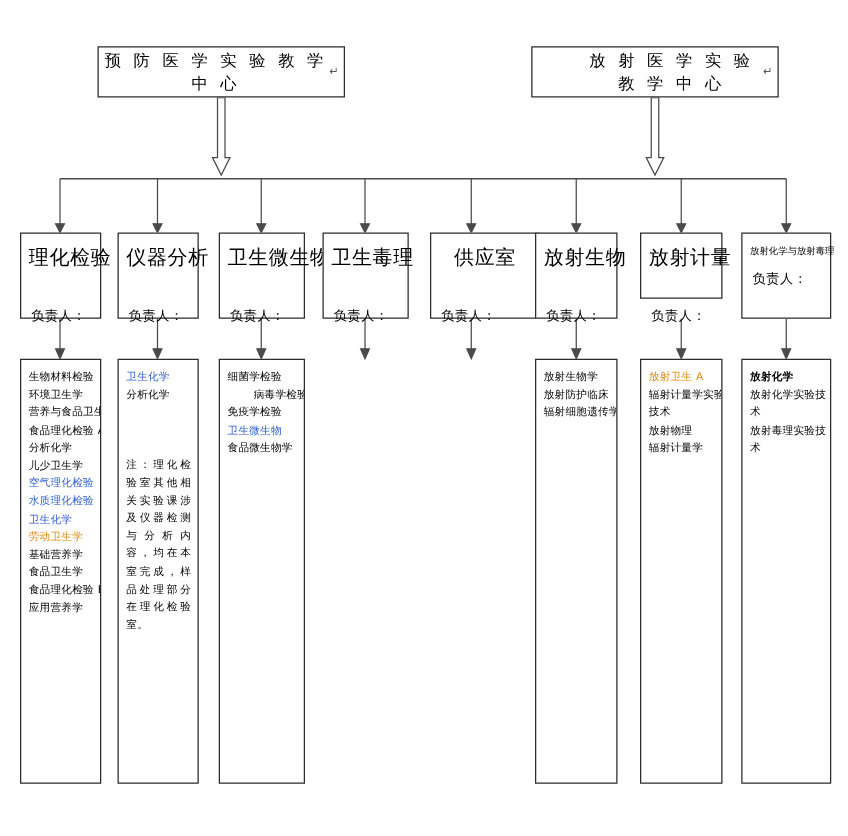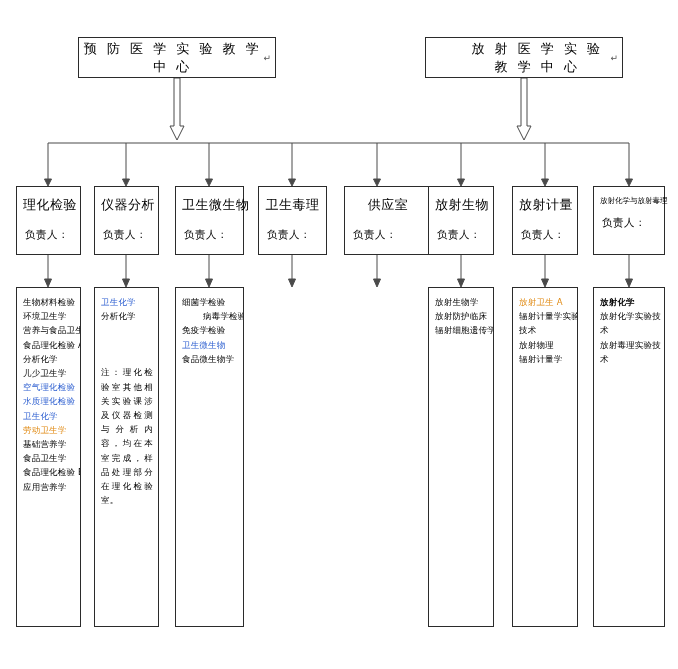--- a/index.html
+++ b/index.html
@@ -57,25 +57,25 @@
   }
 
   
   .dept-box {
     padding: 9px 6px 6px 6px;
     display: flex;
     flex-direction: column;
     justify-content: flex-start;
   }
   .dept-title {
-    font-size: 13px;
+    font-size: 16px;
     text-align: center;
     letter-spacing: 0.5px;
     white-space: nowrap;
-    margin-bottom: 14px;
+    margin-bottom: 29px;
   }
   .dept-title.small {
     font-size: 7.5px;
     letter-spacing: 0;
     margin-bottom: 10px;
   }
   .dept-owner {
     font-size: 10.5px;
     text-align: left;
     padding-left: 2px;
@@ -191,21 +191,21 @@
   <div class="node dept-box" style="left:344px; top:186px; width:88px; height:69px;">
     <div class="dept-title">供应室</div>
     <div class="dept-owner">负责人：</div>
   </div>
 
   <div class="node dept-box" style="left:428px; top:186px; width:66px; height:69px;">
     <div class="dept-title">放射生物</div>
     <div class="dept-owner">负责人：</div>
   </div>
 
-  <div class="node dept-box" style="left:512px; top:186px; width:66px; height:69px;">
+  <div class="node dept-box" style="left:512px; top:186px; width:66px; height:53px;">
     <div class="dept-title">放射计量</div>
     <div class="dept-owner">负责人：</div>
   </div>
 
   <div class="node dept-box" style="left:593px; top:186px; width:72px; height:69px;">
     <div class="dept-title small">放射化学与放射毒理</div>
     <div class="dept-owner">负责人：</div>
   </div>
 
   <div class="node list-box" style="left:16px; top:287px; width:65px; height:340px;">

